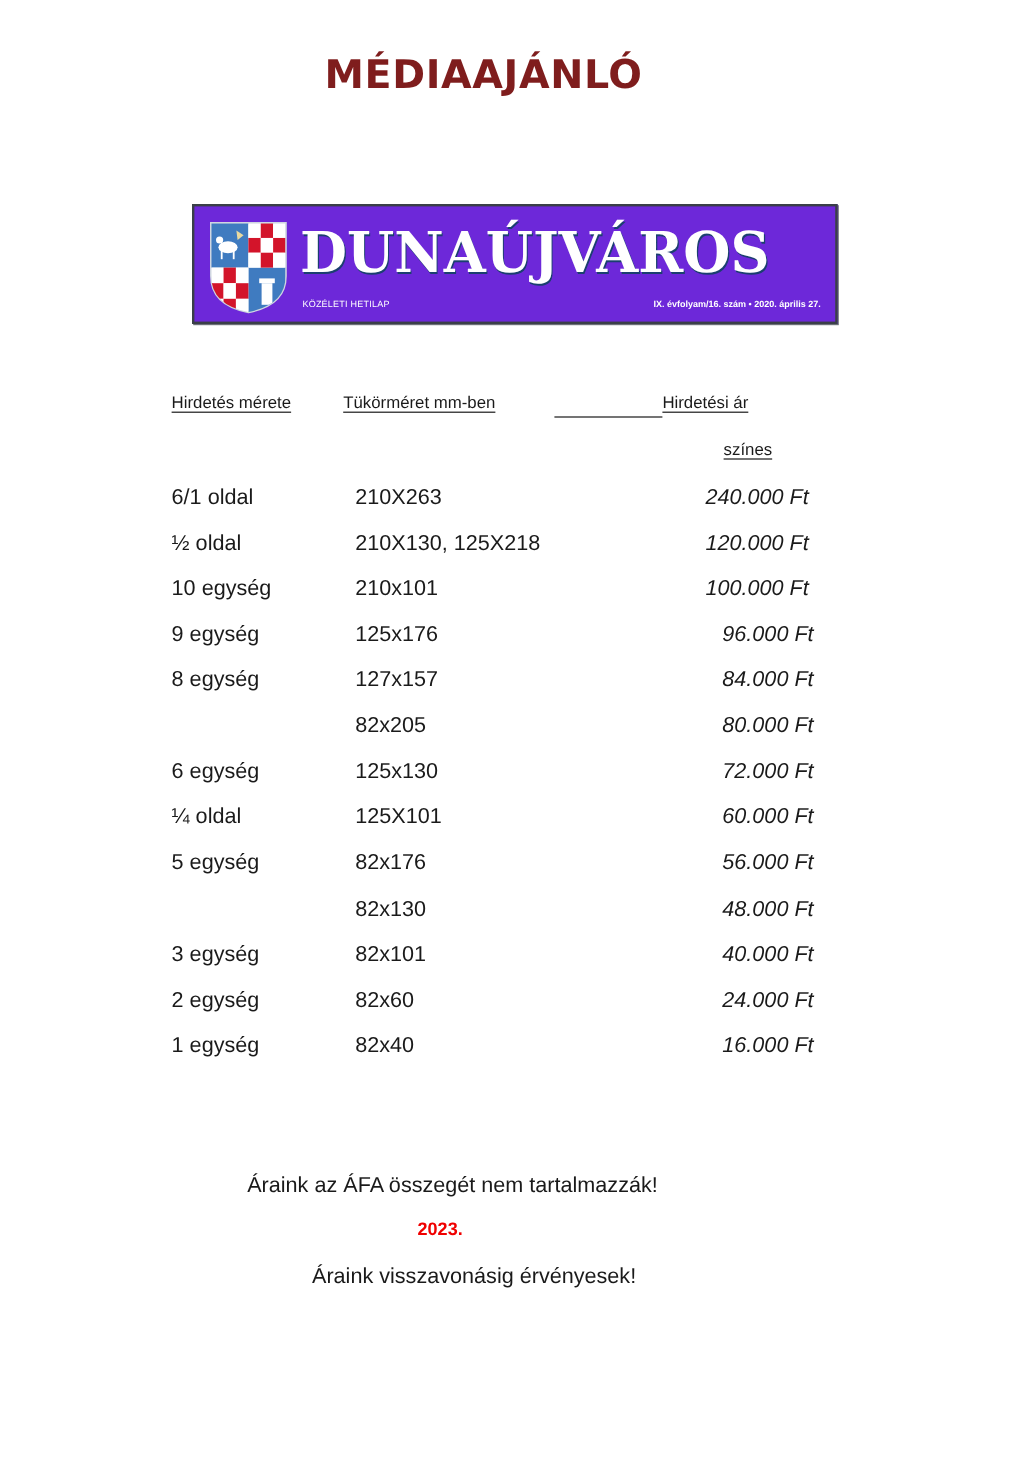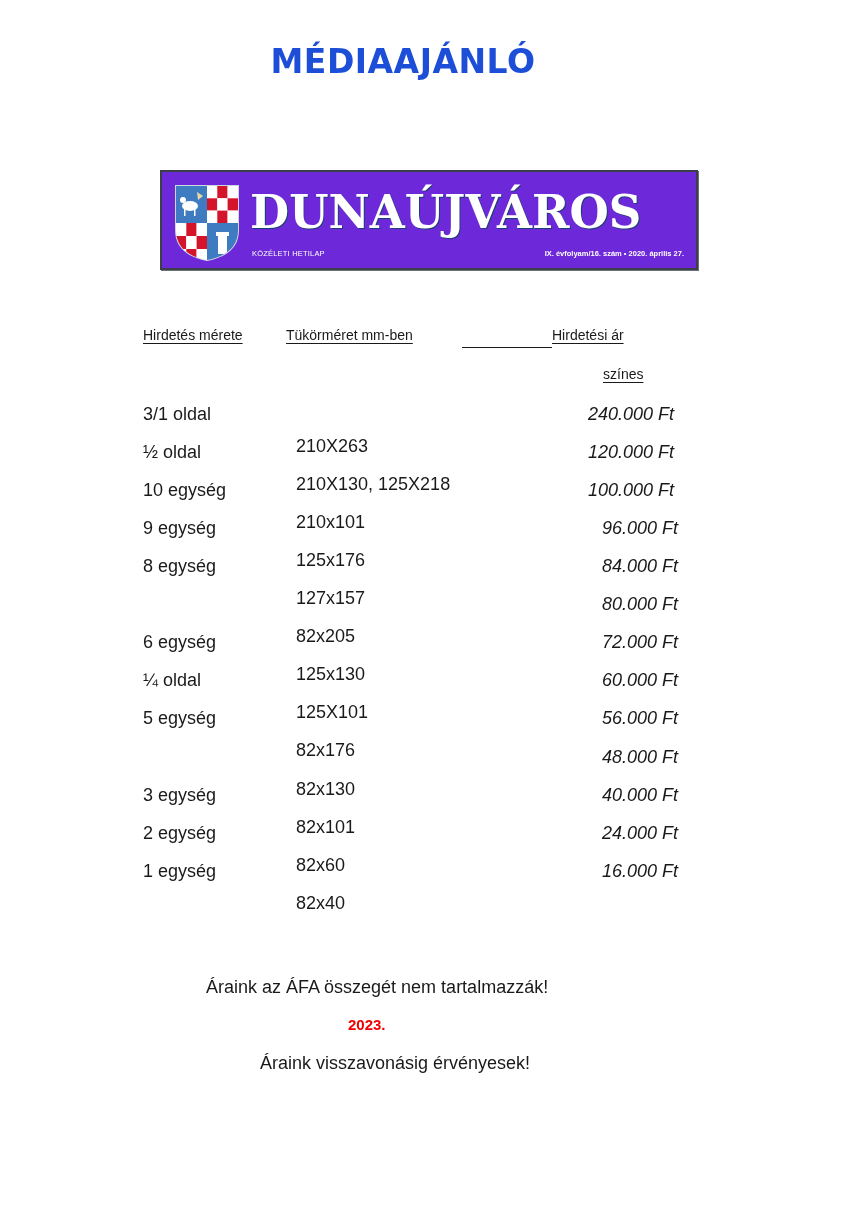--- a/index.html
+++ b/index.html
@@ -14,21 +14,21 @@
       overflow: hidden;
       font-family: "Liberation Sans", "DejaVu Sans", sans-serif;
       color: #1a1a1a;
     }
     .title {
       position: absolute;
       left: 0;
       width: 806px;
       top: 42px;
       text-align: center;
-      color: #1d4ed8;
+      color: #7f1d1d;
       font-family: "DejaVu Sans", sans-serif;
       font-weight: bold;
       font-size: 33px;
       letter-spacing: 0.5px;
     }
     .banner {
       position: absolute;
       left: 160px;
       top: 170px;
       width: 538px;
@@ -92,21 +92,21 @@
       background: #1a1a1a;
     }
     .row {
       position: absolute;
       left: 0;
       width: 860px;
       height: 24px;
       font-size: 18px;
     }
     .row .c1 { position: absolute; left: 143px; }
-    .row .c2 { position: absolute; left: 296px; margin-top: 32px; }
+    .row .c2 { position: absolute; left: 296px; }
     .row .c3 { position: absolute; right: 182px; text-align: center; font-style: italic; }
     .note {
       position: absolute;
       font-size: 18px;
       white-space: nowrap;
     }
     .year {
       position: absolute;
       left: 348px;
       top: 1016px;
@@ -168,21 +168,21 @@
 </div>
 
 <div>
   <div class="hdr" style="left:143px; top:327px;">Hirdetés mérete</div>
   <div class="hdr" style="left:286px; top:327px;">Tükörméret mm-ben</div>
   <div class="hdr-line"></div>
   <div class="hdr" style="left:552px; top:327px;">Hirdetési ár</div>
   <div class="hdr" style="left:603px; top:366px;">színes</div>
 
   <div class="row" style="top:404px;">
-    <span class="c1">3/1 oldal</span>
+    <span class="c1">6/1 oldal</span>
     <span class="c2">210X263</span>
     <span class="c3" style="right:186px;">240.000 Ft</span>
   </div>
   <div class="row" style="top:442px;">
     <span class="c1">½ oldal</span>
     <span class="c2">210X130, 125X218</span>
     <span class="c3" style="right:186px;">120.000 Ft</span>
   </div>
   <div class="row" style="top:480px;">
     <span class="c1">10 egység</span>

